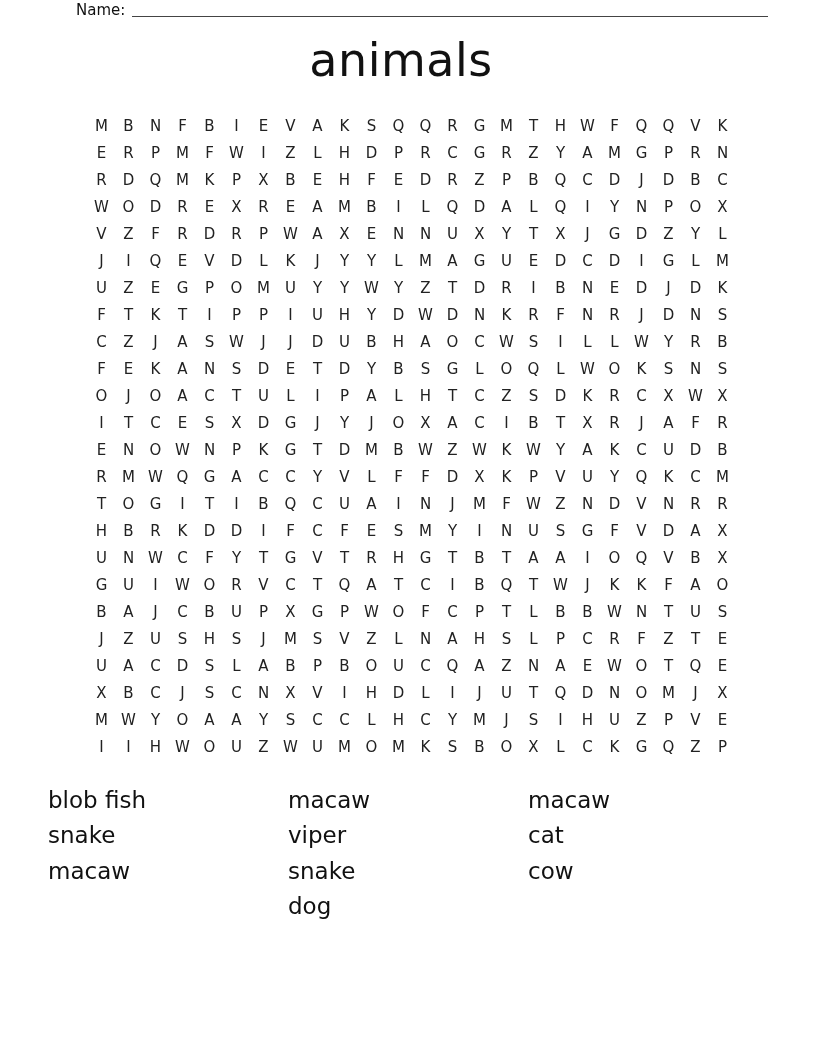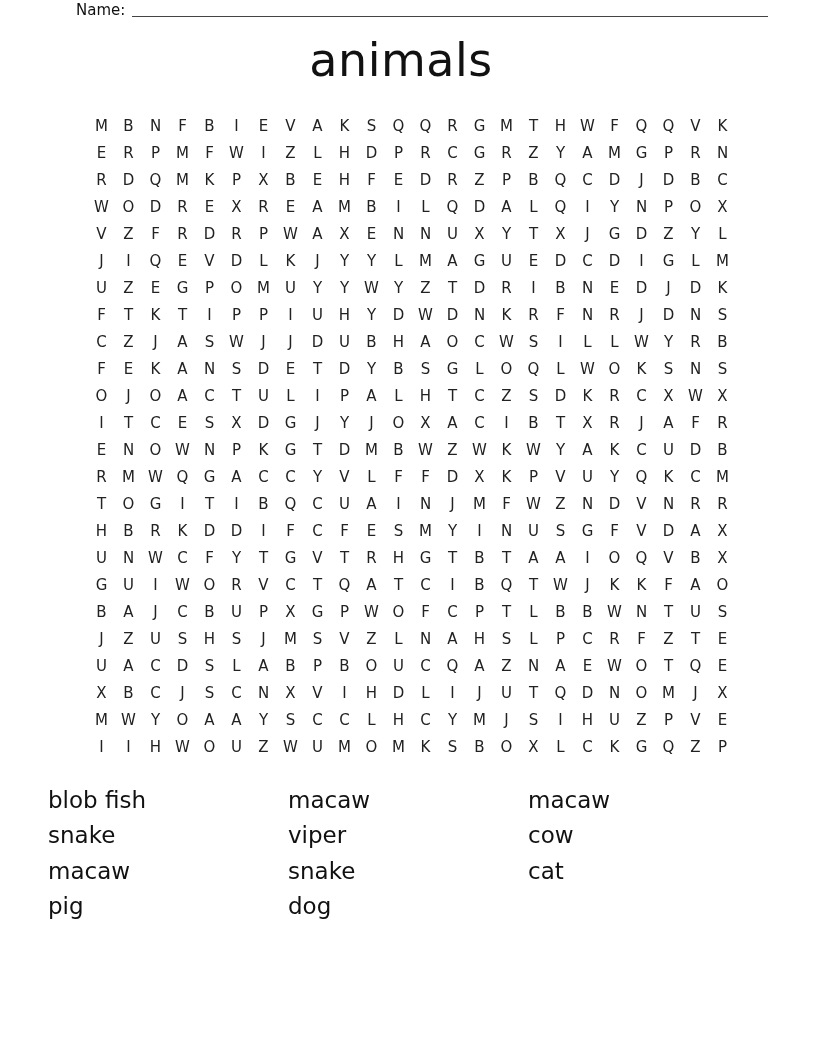--- a/index.html
+++ b/index.html
@@ -717,28 +717,27 @@
         <span class="grid-cell">Z</span>
         <span class="grid-cell">P</span>
       </div>
     </div>
 
   <div class="word-list">
       <div class="word-col">
         <div class="word">blob fish</div>
         <div class="word">snake</div>
         <div class="word">macaw</div>
-        <div class="word">pig</div>
       </div>
       <div class="word-col">
         <div class="word">macaw</div>
         <div class="word">viper</div>
         <div class="word">snake</div>
         <div class="word">dog</div>
       </div>
       <div class="word-col">
         <div class="word">macaw</div>
+        <div class="word">cat</div>
         <div class="word">cow</div>
-        <div class="word">cat</div>
       </div>
     </div>
 
 </div>
 
 </body></html>

